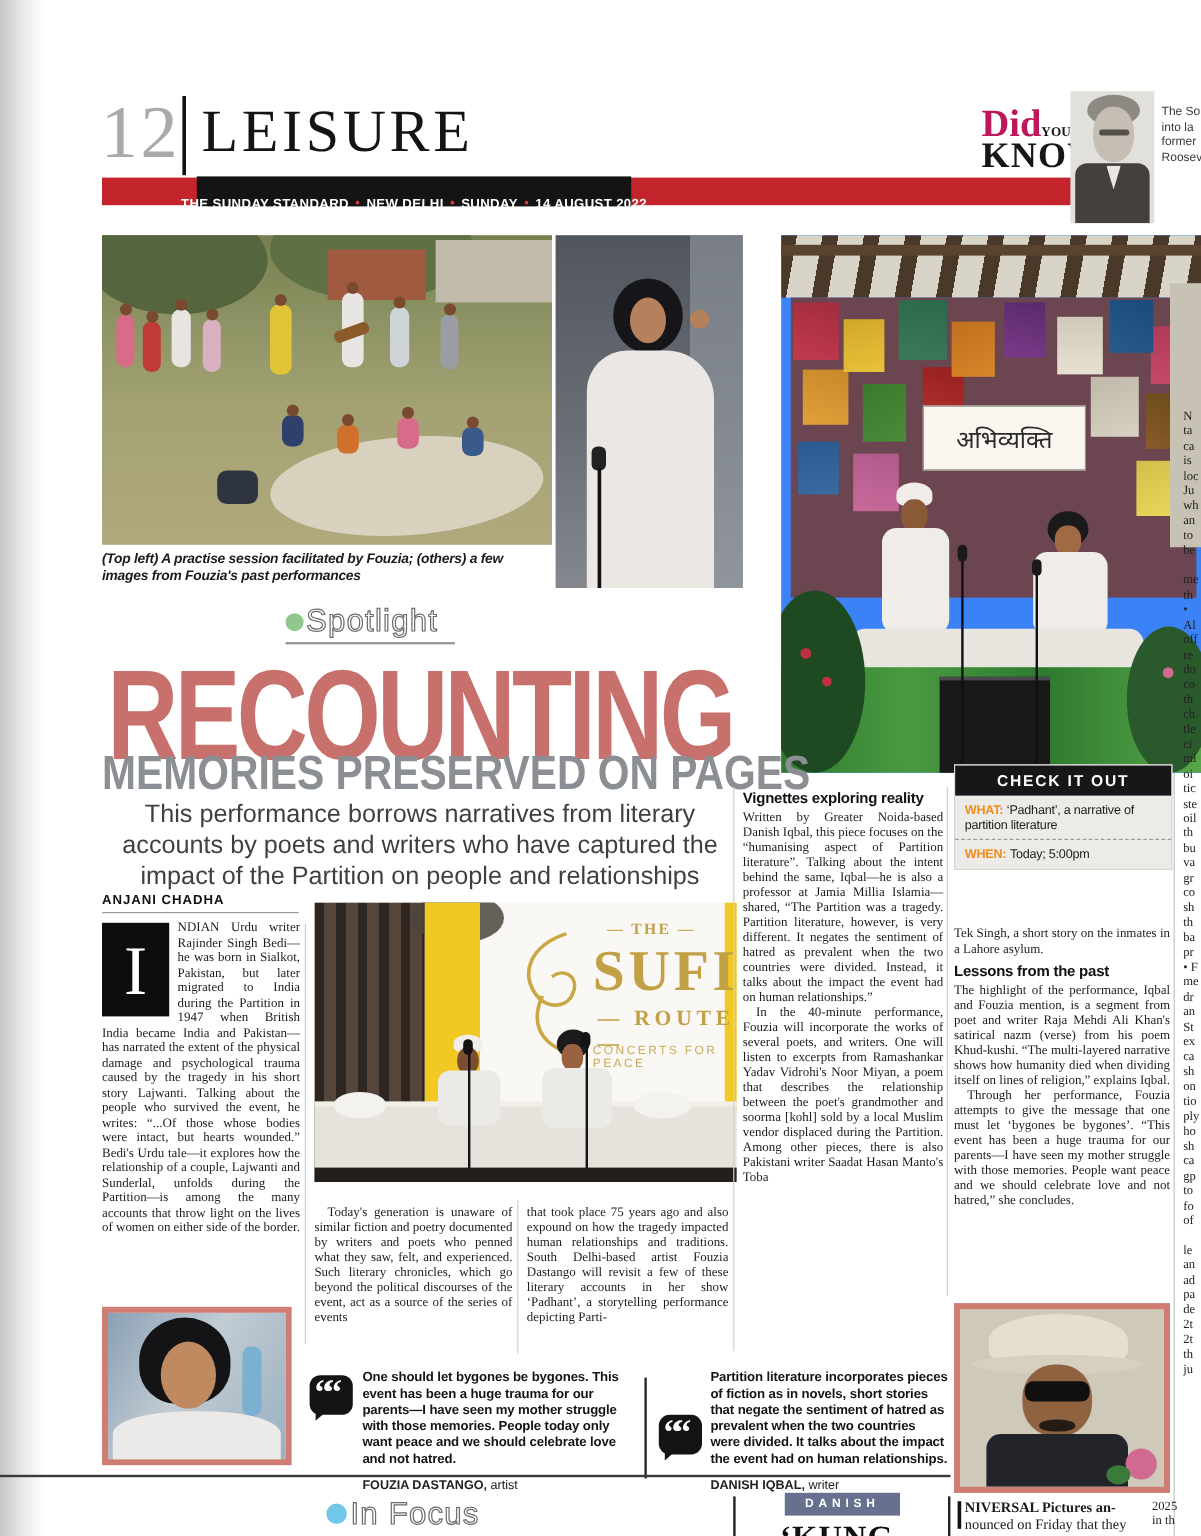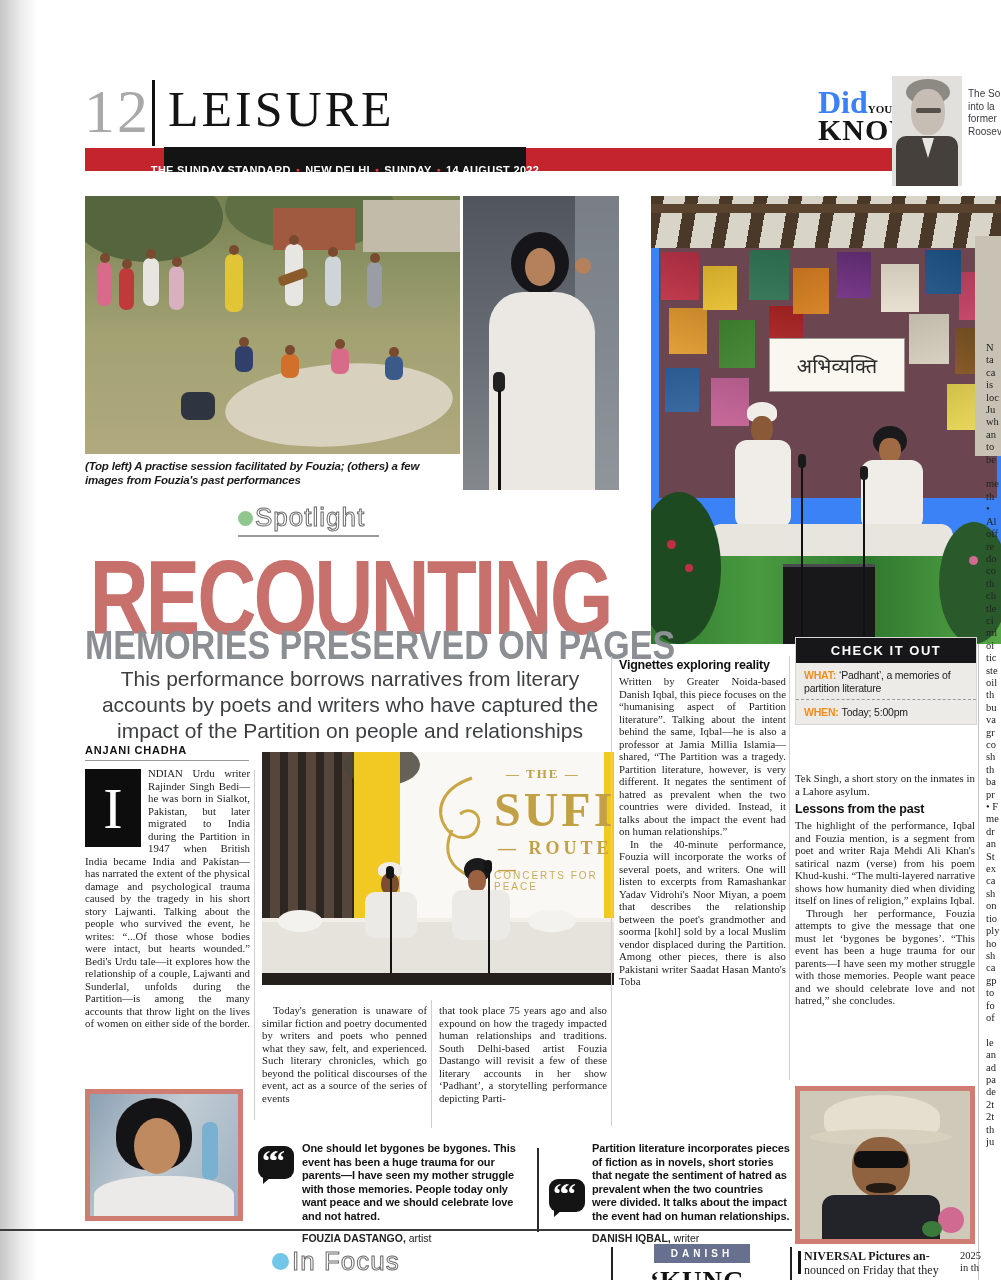--- a/index.html
+++ b/index.html
@@ -7,21 +7,21 @@
           font-family:"Liberation Sans",sans-serif;}
   .abs{position:absolute;}
   .prelines{white-space:pre-line;}
   
   .pagenum{font:400 62px "Liberation Serif",serif;color:#a9a9a9;letter-spacing:2px;text-align:right;}
   .section{font:400 50px "Liberation Serif",serif;color:#141414;letter-spacing:3px;}
   .redbar{background:#c4242c;}
   .mastbox{background:#141414;color:#fff;display:flex;align-items:center;justify-content:center;}
   .mast{font:700 11px "Liberation Sans",sans-serif;letter-spacing:.3px;white-space:nowrap;margin-top:21px;}
   .mdot::before{content:"●";color:#e23a3a;font-size:7px;vertical-align:2px;margin:0 5px;}
-  .dyk1{font:700 32px "Liberation Serif",serif;color:#3b82f6;}
+  .dyk1{font:700 32px "Liberation Serif",serif;color:#be185d;}
   .dyk2{font:700 11px "Liberation Serif",serif;color:#161616;}
   .dyk3{font:700 30px "Liberation Serif",serif;color:#161616;letter-spacing:1px;}
   .snippet{font:400 10px/12.5px "Liberation Sans",sans-serif;color:#3a3a3a;}
   
   .photo{overflow:hidden;}
   .caption{font:700 11.5px/14px "Liberation Sans",sans-serif;color:#1a1a1a;letter-spacing:-.2px;}
   .person{position:absolute;border-radius:7px;}
   .person::before{content:"";position:absolute;left:50%;top:-9px;transform:translateX(-50%);
     width:10px;height:10px;border-radius:50%;background:#7a4a30;}
   
@@ -223,21 +223,21 @@
   <div class="abs bodytxt" style="left:439px;top:1004px;width:168px;">that took place 75 years ago and also expound on how the tragedy impacted human relationships and traditions. South Delhi-based artist Fouzia Dastango will revisit a few of these literary accounts in her show ‘Padhant’, a storytelling performance depicting Parti-</div>
 
   <div class="abs bodytxt" style="left:619px;top:653px;width:167px;">
     <div class="subhead">Vignettes exploring reality</div>
     <div>Written by Greater Noida-based Danish Iqbal, this piece focuses on the “humanising aspect of Partition literature”. Talking about the intent behind the same, Iqbal—he is also a professor at Jamia Millia Islamia—shared, “The Partition was a tragedy. Partition literature, however, is very different. It negates the sentiment of hatred as prevalent when the two countries were divided. Instead, it talks about the impact the event had on human relationships.”</div>
     <div class="indent">In the 40-minute performance, Fouzia will incorporate the works of several poets, and writers. One will listen to excerpts from Ramashankar Yadav Vidrohi's Noor Miyan, a poem that describes the relationship between the poet's grandmother and soorma [kohl] sold by a local Muslim vendor displaced during the Partition. Among other pieces, there is also Pakistani writer Saadat Hasan Manto's Toba</div>
   </div>
 
   <div class="abs cio" style="left:795px;top:637px;width:180px;">
     <div class="cio-head">CHECK IT OUT</div>
-    <div class="cio-row"><span class="cio-label">WHAT:</span><span>‘Padhant’, a memories of partition literature</span></div>
+    <div class="cio-row"><span class="cio-label">WHAT:</span><span>‘Padhant’, a narrative of partition literature</span></div>
     <div class="cio-row"><span class="cio-label">WHEN:</span><span>Today; 5:00pm</span></div>
   </div>
 
   <div class="abs bodytxt" style="left:795px;top:772px;width:180px;">
     <div>Tek Singh, a short story on the inmates in a Lahore asylum.</div>
     <div class="subhead">Lessons from the past</div>
     <div>The highlight of the performance, Iqbal and Fouzia mention, is a segment from poet and writer Raja Mehdi Ali Khan's satirical nazm (verse) from his poem Khud-kushi. “The multi-layered narrative shows how humanity died when dividing itself on lines of religion,” explains Iqbal.</div>
     <div class="indent">Through her performance, Fouzia attempts to give the message that one must let ‘bygones be bygones’. “This event has been a huge trauma for our parents—I have seen my mother struggle with those memories. People want peace and we should celebrate love and not hatred,” she concludes.</div>
   </div>
 

